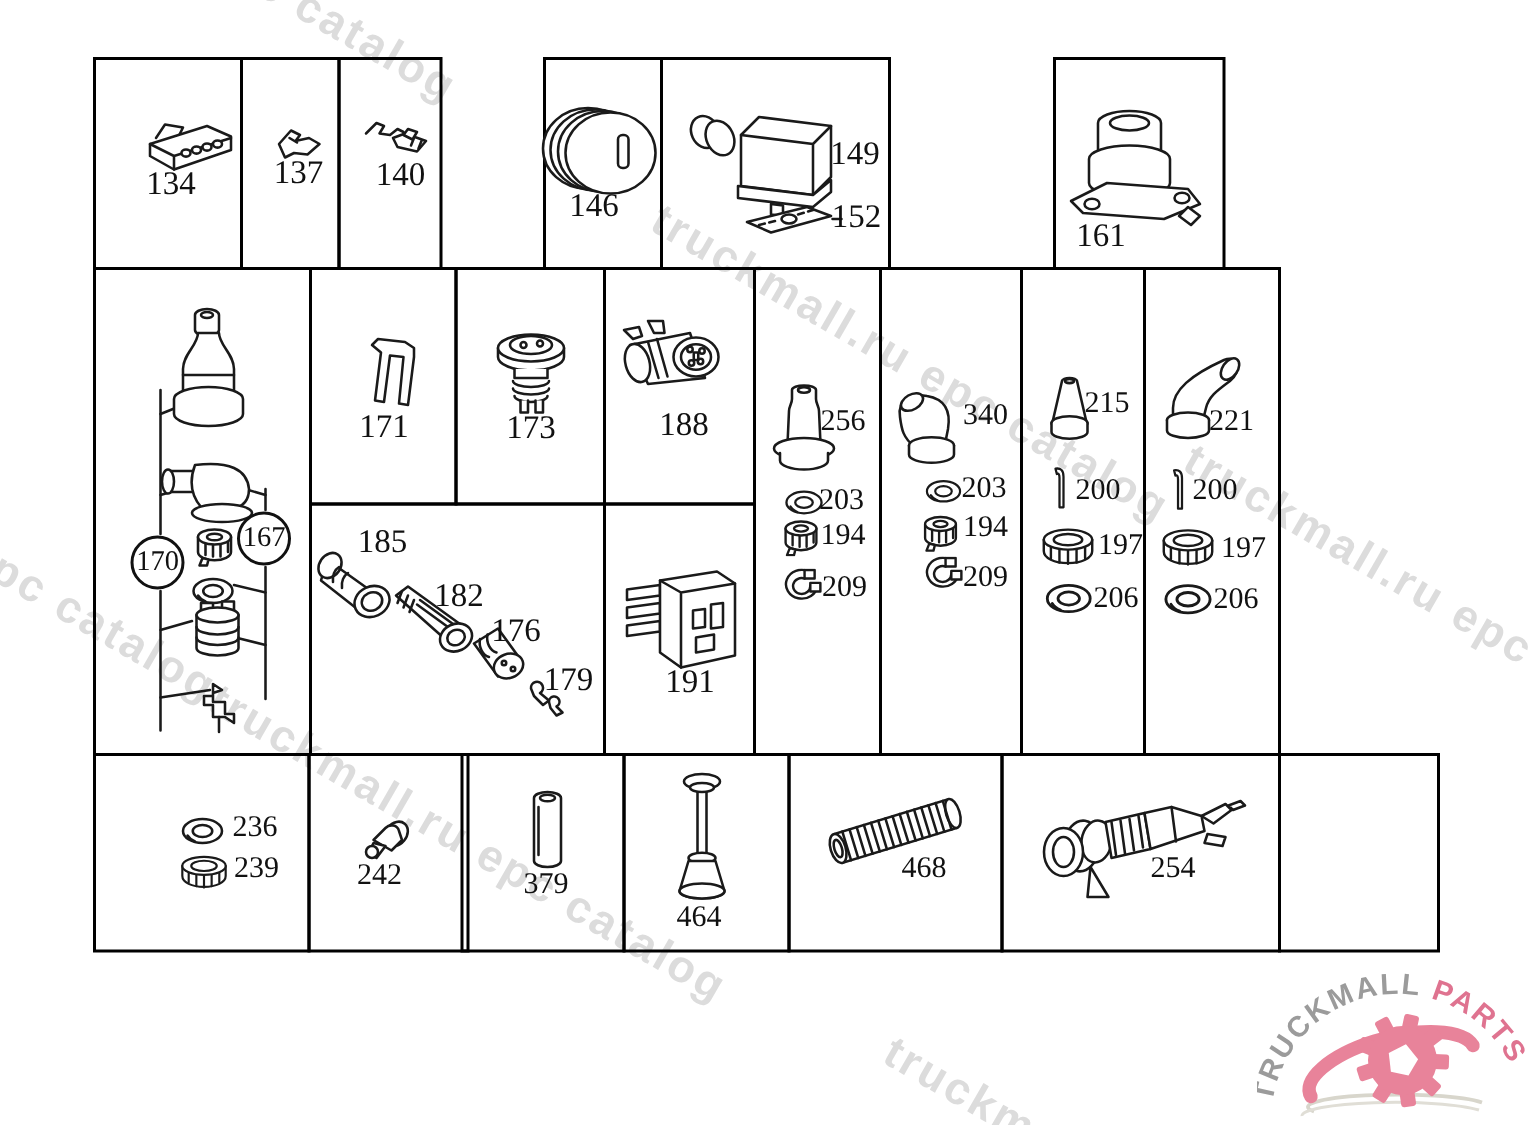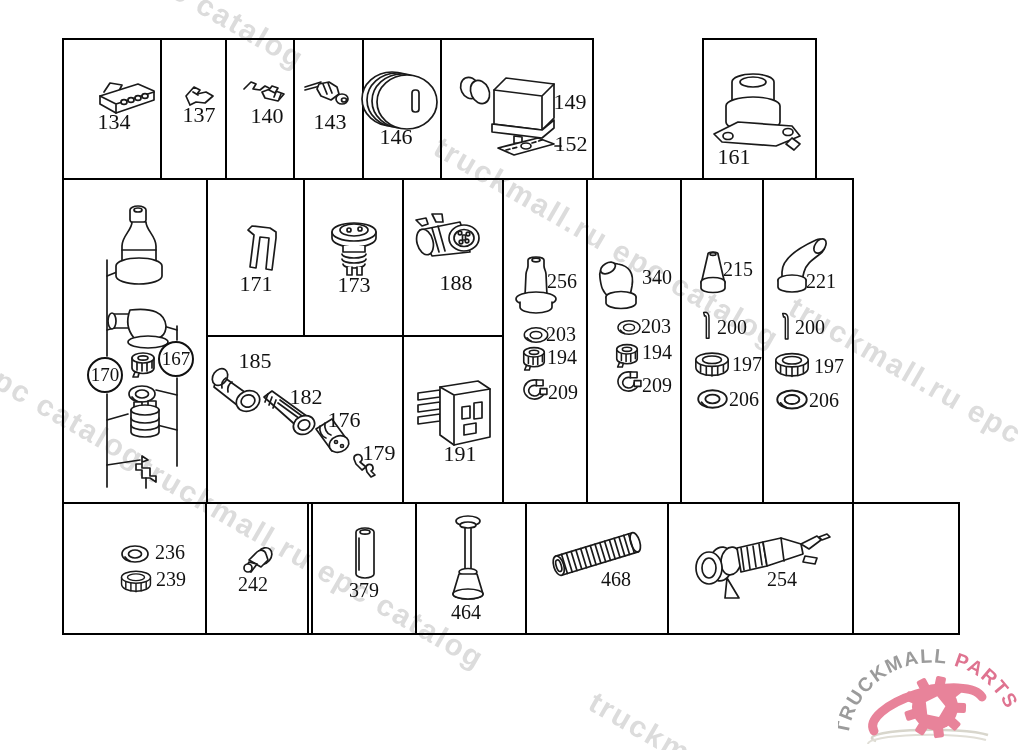--- a/index.html
+++ b/index.html
@@ -89,30 +89,20 @@
   <div class="cell" style="left:225px;top:38px;width:70px;height:142px">
     <svg class="art">
       <path d="M17 49 l7 -7 5 2 -3 5 7 1 5 -4 4 2"></path>
       <path d="M35 52 l8 -3 14 5 -6 7 -13 -3 z" fill="#fff"></path>
       <path d="M42 50 l3 -4 6 2 -3 5 z" fill="#fff"></path>
       <path d="M49 52 l-2 5 M54 54 l-2 5"></path>
     </svg>
     <span class="lbl lbl-lg" style="left:40px;top:76px">140</span>
   </div>
 
-  <div class="cell" style="left:293px;top:38px;width:71px;height:142px">
-    <svg class="art">
-      <path d="M10 47 l16 -5 M10 50 l15 -4"></path>
-      <path d="M24 44 l10 -2 8 5 2 7 -8 6 -10 -4 -4 -7 z" fill="#fff"></path>
-      <path d="M28 44 l4 10 M33 43 l4 10"></path>
-      <ellipse cx="47" cy="59" rx="6" ry="5" fill="#fff"></ellipse>
-      <ellipse cx="49" cy="60" rx="2.5" ry="2" fill="#fff"></ellipse>
-    </svg>
-    <span class="lbl lbl-lg" style="left:35px;top:82px">143</span>
-  </div>
 
   <div class="cell" style="left:362px;top:38px;width:80px;height:142px">
     <svg class="art">
       <ellipse cx="28" cy="59" rx="30" ry="27" fill="#fff"></ellipse>
       <ellipse cx="33" cy="60" rx="30" ry="27" fill="#fff"></ellipse>
       <ellipse cx="38" cy="61" rx="30" ry="27" fill="#fff"></ellipse>
       <ellipse cx="43" cy="62" rx="30" ry="27" fill="#fff"></ellipse>
       <rect x="48" y="50" width="7" height="22" rx="3" fill="#fff"></rect>
     </svg>
     <span class="lbl lbl-lg" style="left:32px;top:97px">146</span>

